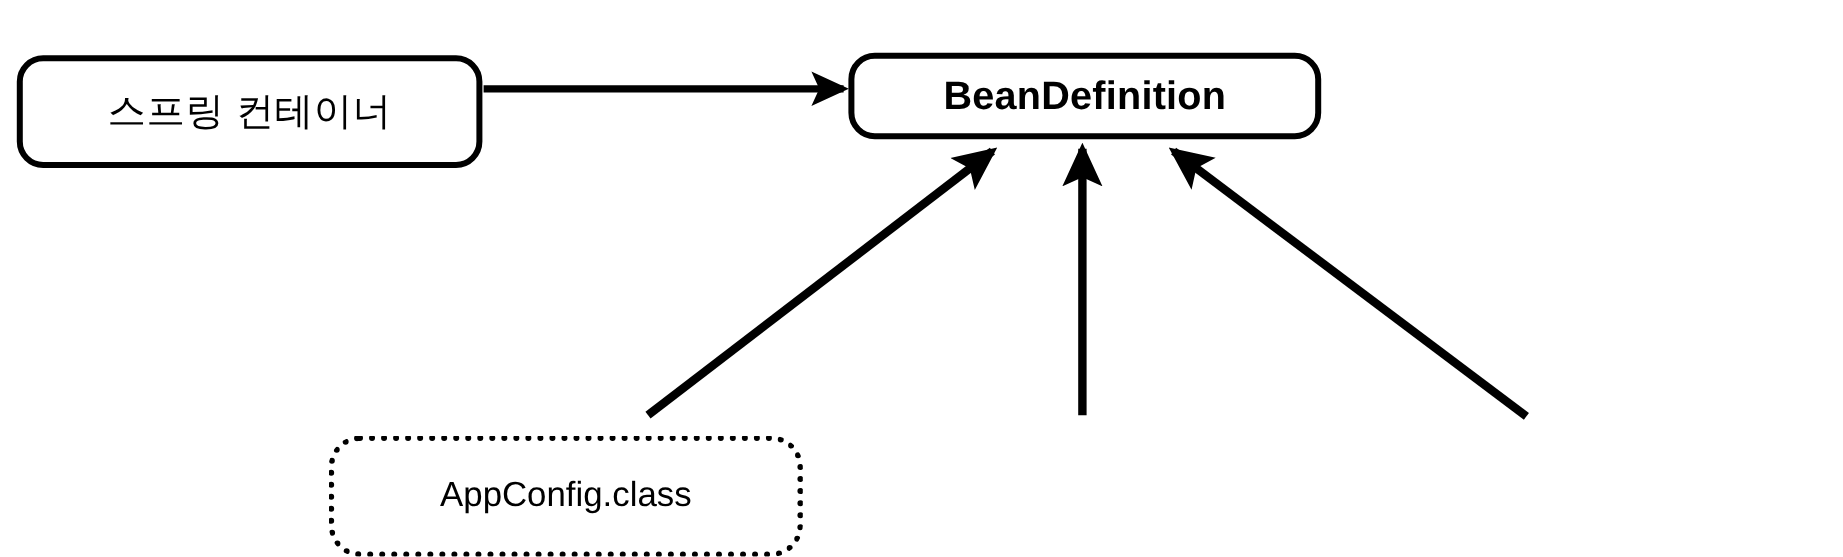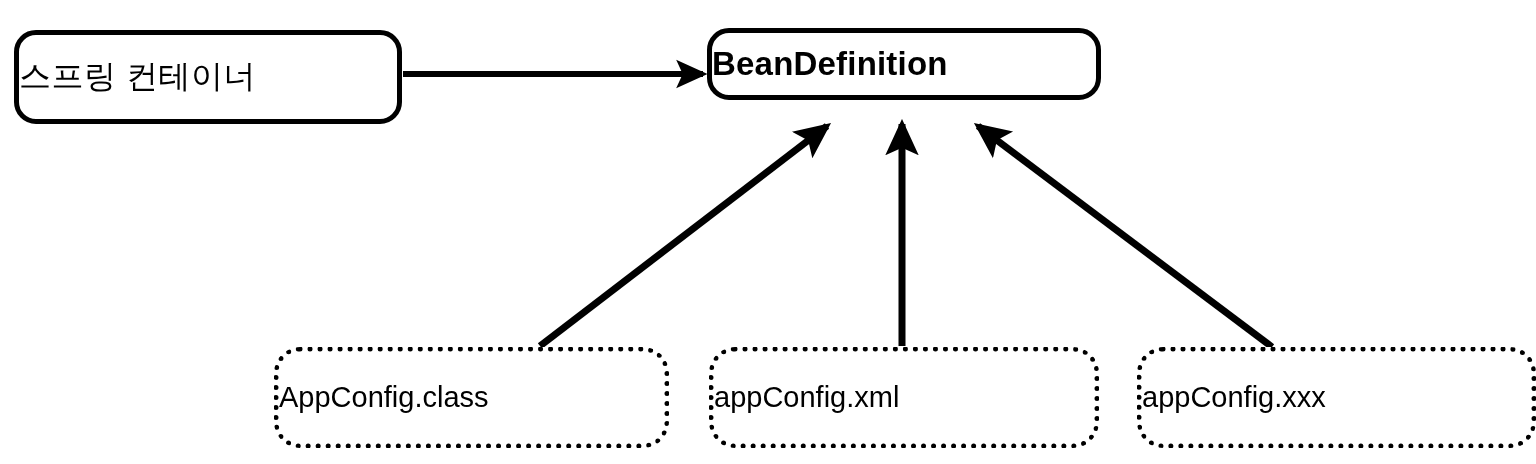--- a/index.html
+++ b/index.html
@@ -21,25 +21,27 @@
     top: 0;
     width: 1536px;
     height: 464px;
     pointer-events: none;
   }
   .node {
     position: absolute;
     box-sizing: border-box;
     display: flex;
     align-items: center;
+    justify-content: center;
     background: #ffffff;
     color: #000000;
     text-align: center;
     line-height: 1.1;
     z-index: 2;
+    margin-top: 16px;
   }
   .node.solid {
     border: 5px solid #000000;
     border-radius: 22px;
   }
   .node.dotted {
     border: 5px dotted #000000;
     border-radius: 26px;
   }
   .node-label {
@@ -113,21 +115,15 @@
   </div>
 
   <div class="node solid" id="node-bean-definition">
     <span class="node-label">BeanDefinition</span>
   </div>
 
   <div class="node dotted" id="node-appconfig-class">
     <span class="node-label">AppConfig.class</span>
   </div>
 
-  <div class="node dotted" id="node-appconfig-xml">
-    <span class="node-label">appConfig.xml</span>
-  </div>
 
-  <div class="node dotted" id="node-appconfig-xxx">
-    <span class="node-label">appConfig.xxx</span>
-  </div>
 
 </div>
 
 </body></html>

